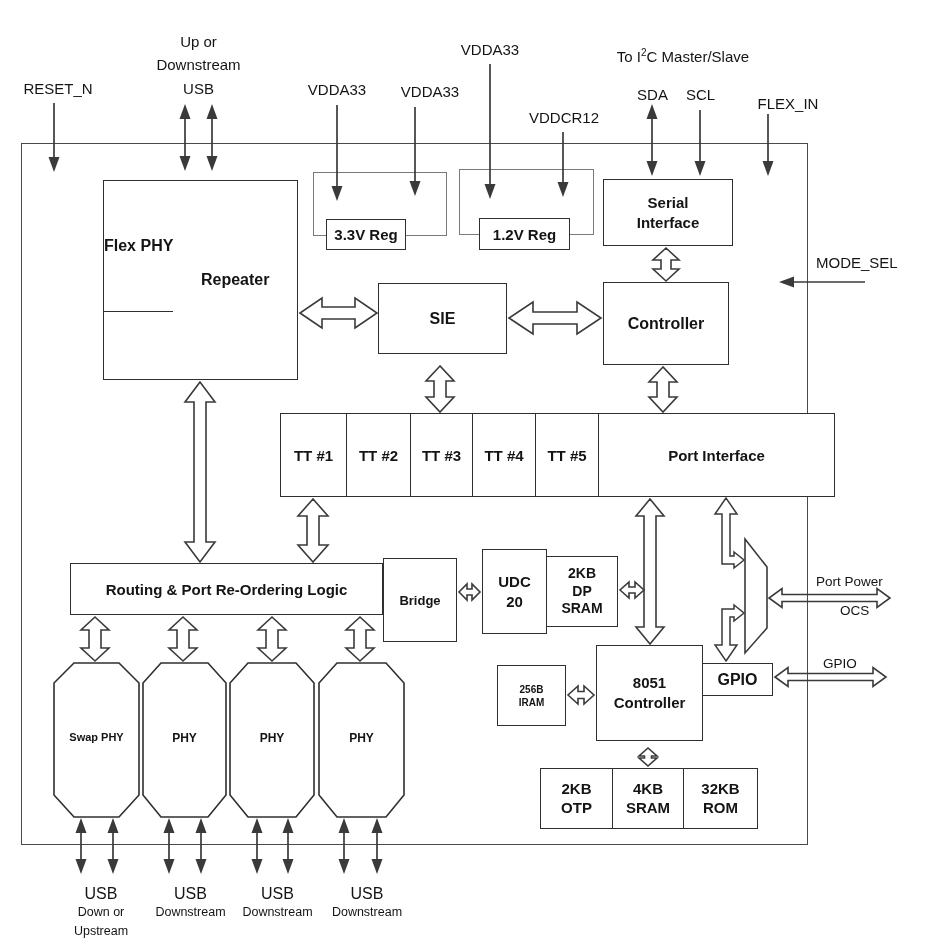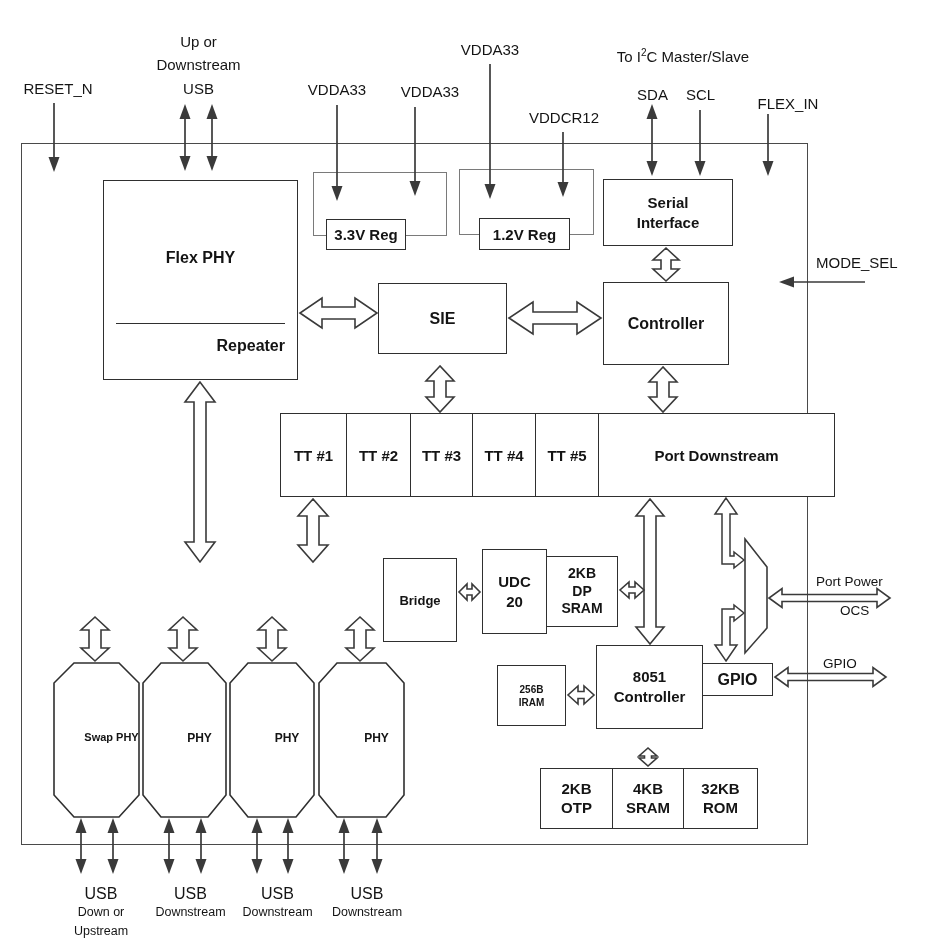--- a/index.html
+++ b/index.html
@@ -9,44 +9,44 @@
        align-items:center;justify-content:center;text-align:center;font-weight:bold;
        box-sizing:border-box;z-index:1;}
   .outer{position:absolute;border:1.5px solid #7a7a7a;background:#fff;box-sizing:border-box;z-index:0;}
   .chip{position:absolute;border:1.6px solid #4a4a4a;background:transparent;box-sizing:border-box;z-index:0;}
   .lbl{position:absolute;text-align:center;font-size:15px;line-height:1.45;z-index:1;}
   .pre{white-space:pre-line;}
   .row{display:flex;align-items:stretch;padding:0;}
   .cell{flex:0 0 auto;display:flex;align-items:center;justify-content:center;
         border-right:1.6px solid #2f2f2f;box-sizing:border-box;text-align:center;}
   .cell:last-child{border-right:none;flex:1 1 auto;}
-  .stack{flex-direction:column;align-items:stretch;padding:12px;}
+  .stack{flex-direction:row;align-items:stretch;padding:0;}
   .stack>div{display:flex;align-items:center;justify-content:center;}
   #wires{position:absolute;left:0;top:0;z-index:2;pointer-events:none;}
-  .phyLbl{position:absolute;z-index:3;text-align:center;font-weight:bold;padding-left:15px;}
+  .phyLbl{position:absolute;z-index:3;text-align:center;font-weight:bold;}
   .port{position:absolute;text-align:center;z-index:1;}
   .port .t{font-size:16px;line-height:1.2;display:block;}
   .port .s{font-size:12.5px;line-height:1.5;display:block;white-space:pre-line;text-align:center;}
   sup{font-size:10px;}
 </style>
 </head>
 <body>
 
 <div id="stage">
 
   <div class="chip" style="left:21px;top:143px;width:787px;height:702px;"></div>
 
   <div class="outer" style="left:313px;top:172px;width:134px;height:64px;"></div>
   <div class="outer" style="left:459px;top:169px;width:135px;height:66px;"></div>
 
   <div class="box stack" style="left:103px;top:180px;width:195px;height:200px;font-size:16px;">
     <div style="height:130px;border-bottom:1.6px solid #2f2f2f;">
         <span>Flex PHY</span>
       </div>
-    <div style="flex:1;justify-content:flex-end;">
+    <div style="flex:1;">
         <span>Repeater</span>
       </div>
   </div>
 
   <div class="box" style="left:326px;top:219px;width:80px;height:31px;font-size:15px;">
       <span>3.3V Reg</span>
     </div>
   <div class="box" style="left:479px;top:218px;width:91px;height:32px;font-size:15px;">
       <span>1.2V Reg</span>
     </div>
@@ -72,24 +72,27 @@
     <div class="cell" style="width:62px;">
         <span>TT #3</span>
       </div>
     <div class="cell" style="width:63px;">
         <span>TT #4</span>
       </div>
     <div class="cell" style="width:63px;">
         <span>TT #5</span>
       </div>
     <div class="cell">
-        <span>Port Downstream</span>
-      </div>
-  </div>
-
+        <span>Port Interface</span>
+      </div>
+  </div>
+
+  <div class="box" style="left:70px;top:563px;width:313px;height:52px;font-size:15px;">
+      <span>Routing &amp; Port Re-Ordering Logic</span>
+    </div>
 
   <div class="box" style="left:383px;top:558px;width:74px;height:84px;font-size:13px;">
       <span>Bridge</span>
     </div>
 
   <div class="box" style="left:482px;top:549px;width:65px;height:85px;font-size:15px;line-height:1.3;justify-content:center;">
       <span class="pre">UDC
 20</span>
     </div>
 
@@ -97,21 +100,21 @@
       <span class="pre">2KB
 DP
 SRAM</span>
     </div>
 
   <div class="box" style="left:497px;top:665px;width:69px;height:61px;font-size:10px;line-height:1.3;">
       <span class="pre">256B
 IRAM</span>
     </div>
 
-  <div class="box" style="left:596px;top:645px;width:107px;height:84px;font-size:15px;line-height:1.35;">
+  <div class="box" style="left:596px;top:645px;width:107px;height:96px;font-size:15px;line-height:1.35;">
       <span class="pre">8051
 Controller</span>
     </div>
 
   <div class="box" style="left:702px;top:663px;width:71px;height:33px;font-size:16px;">
       <span>GPIO</span>
     </div>
 
   <div class="box row" style="left:540px;top:768px;width:218px;height:61px;font-size:15px;line-height:1.25;">
     <div class="cell" style="width:72px;">

